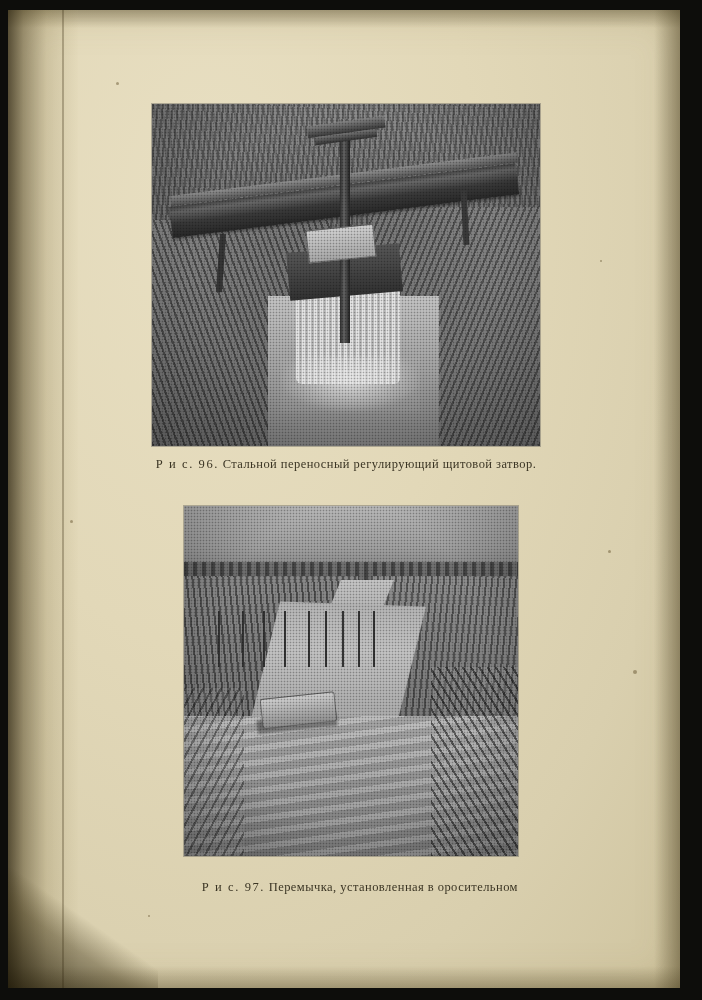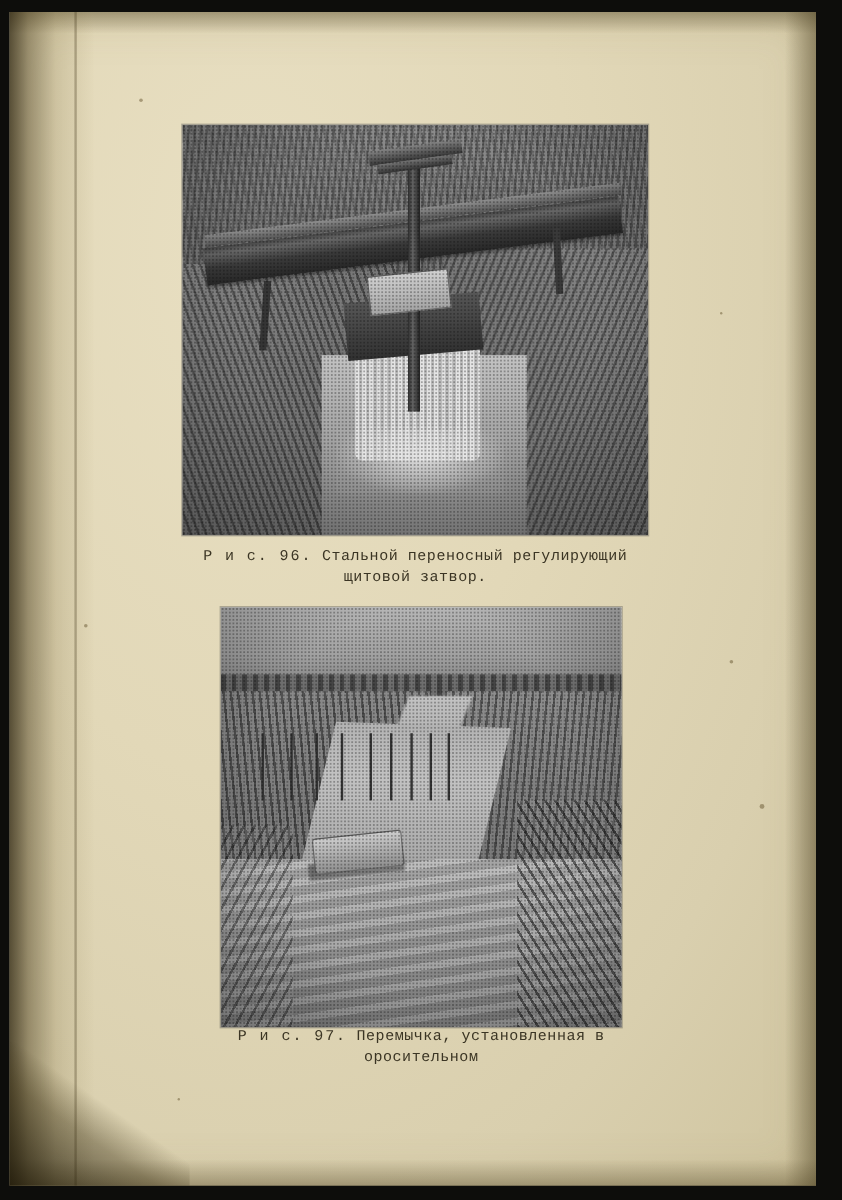--- a/index.html
+++ b/index.html
@@ -318,28 +318,28 @@
     background: rgba(203,190,150,0.30);
     mix-blend-mode: multiply;
     pointer-events: none;
   }
 
   figcaption {
     position: absolute;
     left: 0;
     width: 100%;
     text-align: center;
-    font-family: Liberation Mono, monospace;
+    font-family: Liberation Serif, serif;
     font-size: 12.5px;
     letter-spacing: 0.45px;
     color: #3b3524;
     line-height: 1.35;
   }
   .cap1 { top: 352px; }
-  .cap2 { top: 350px; }
+  .cap2 { top: 373px; text-align: right; }
   .cap-num { letter-spacing: 1.6px; }
 
   .caption-line2 { display: block; }
 </style>
 </head>
 <body>
 
 <div class="scan">
   <div class="page">
 

